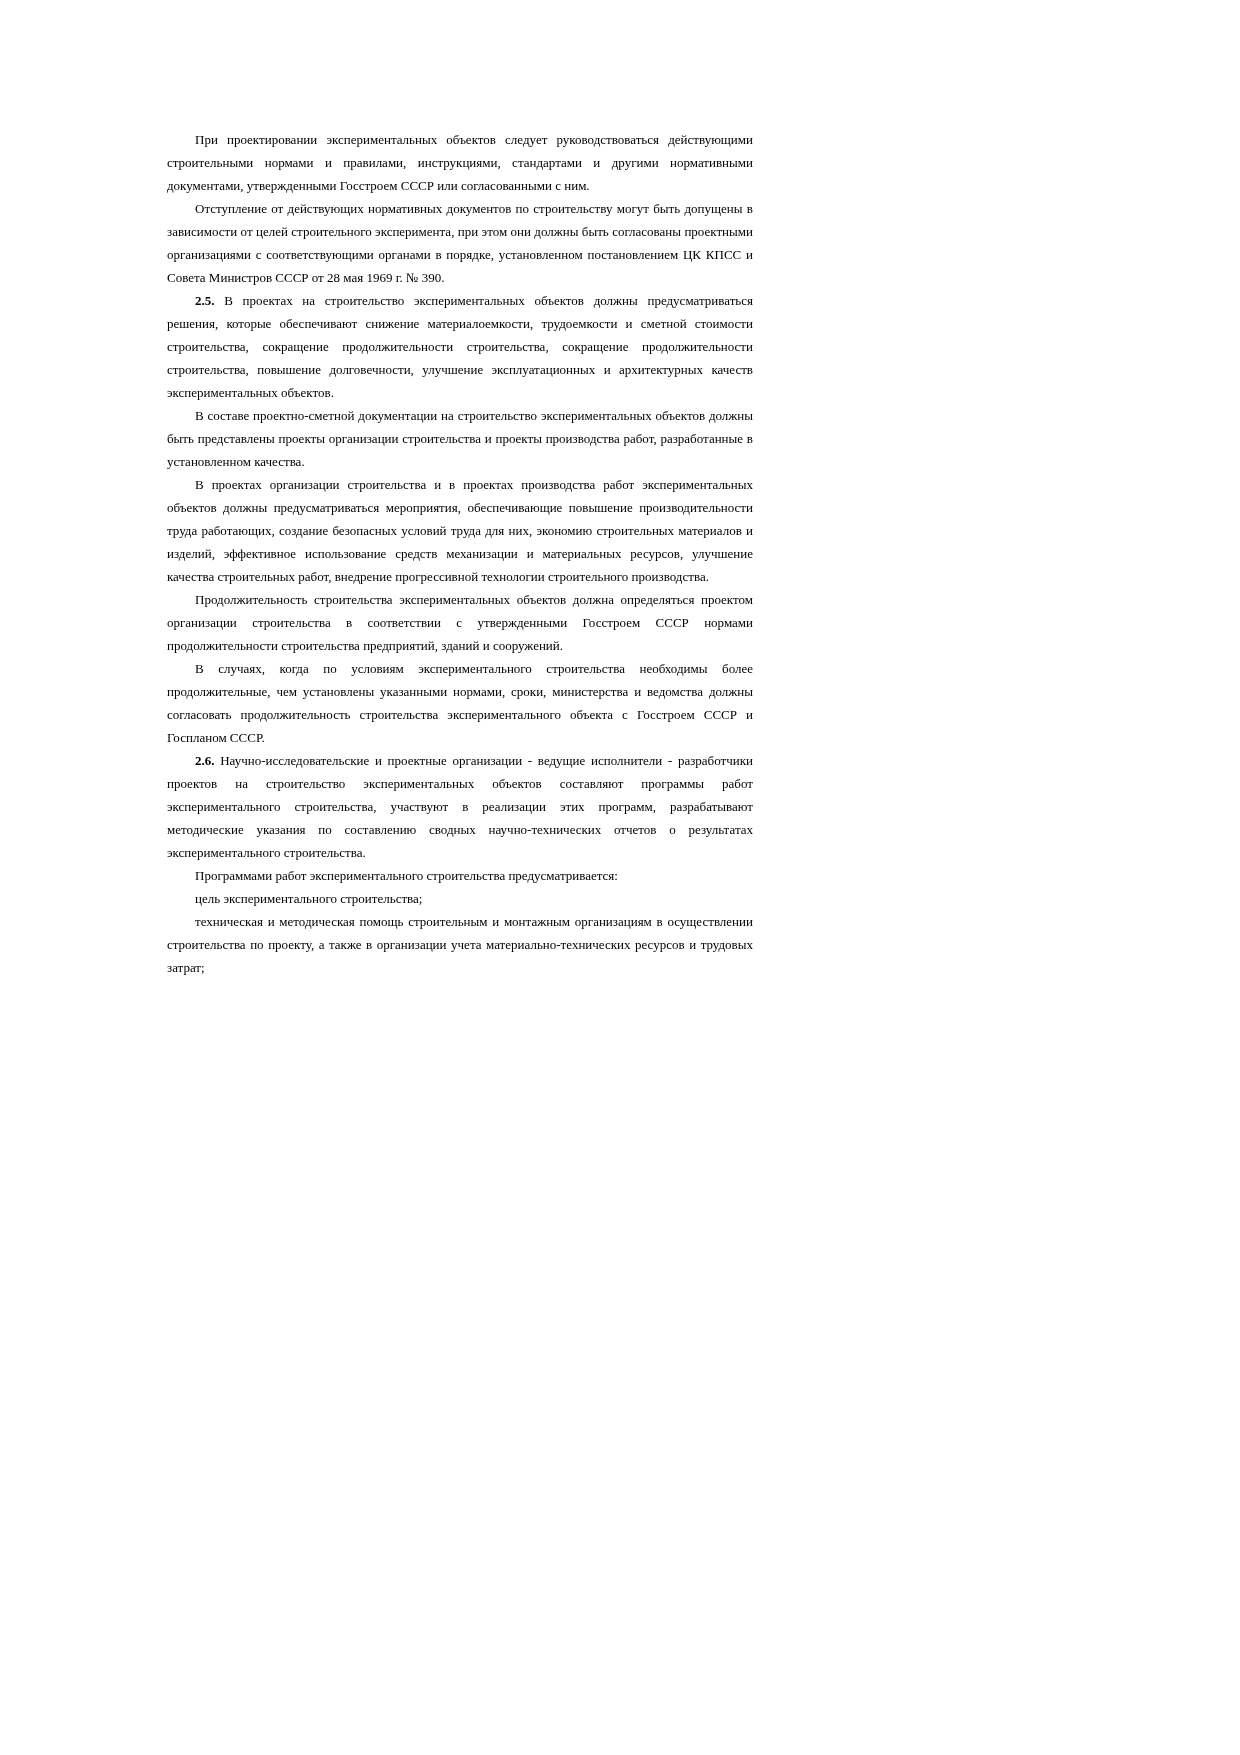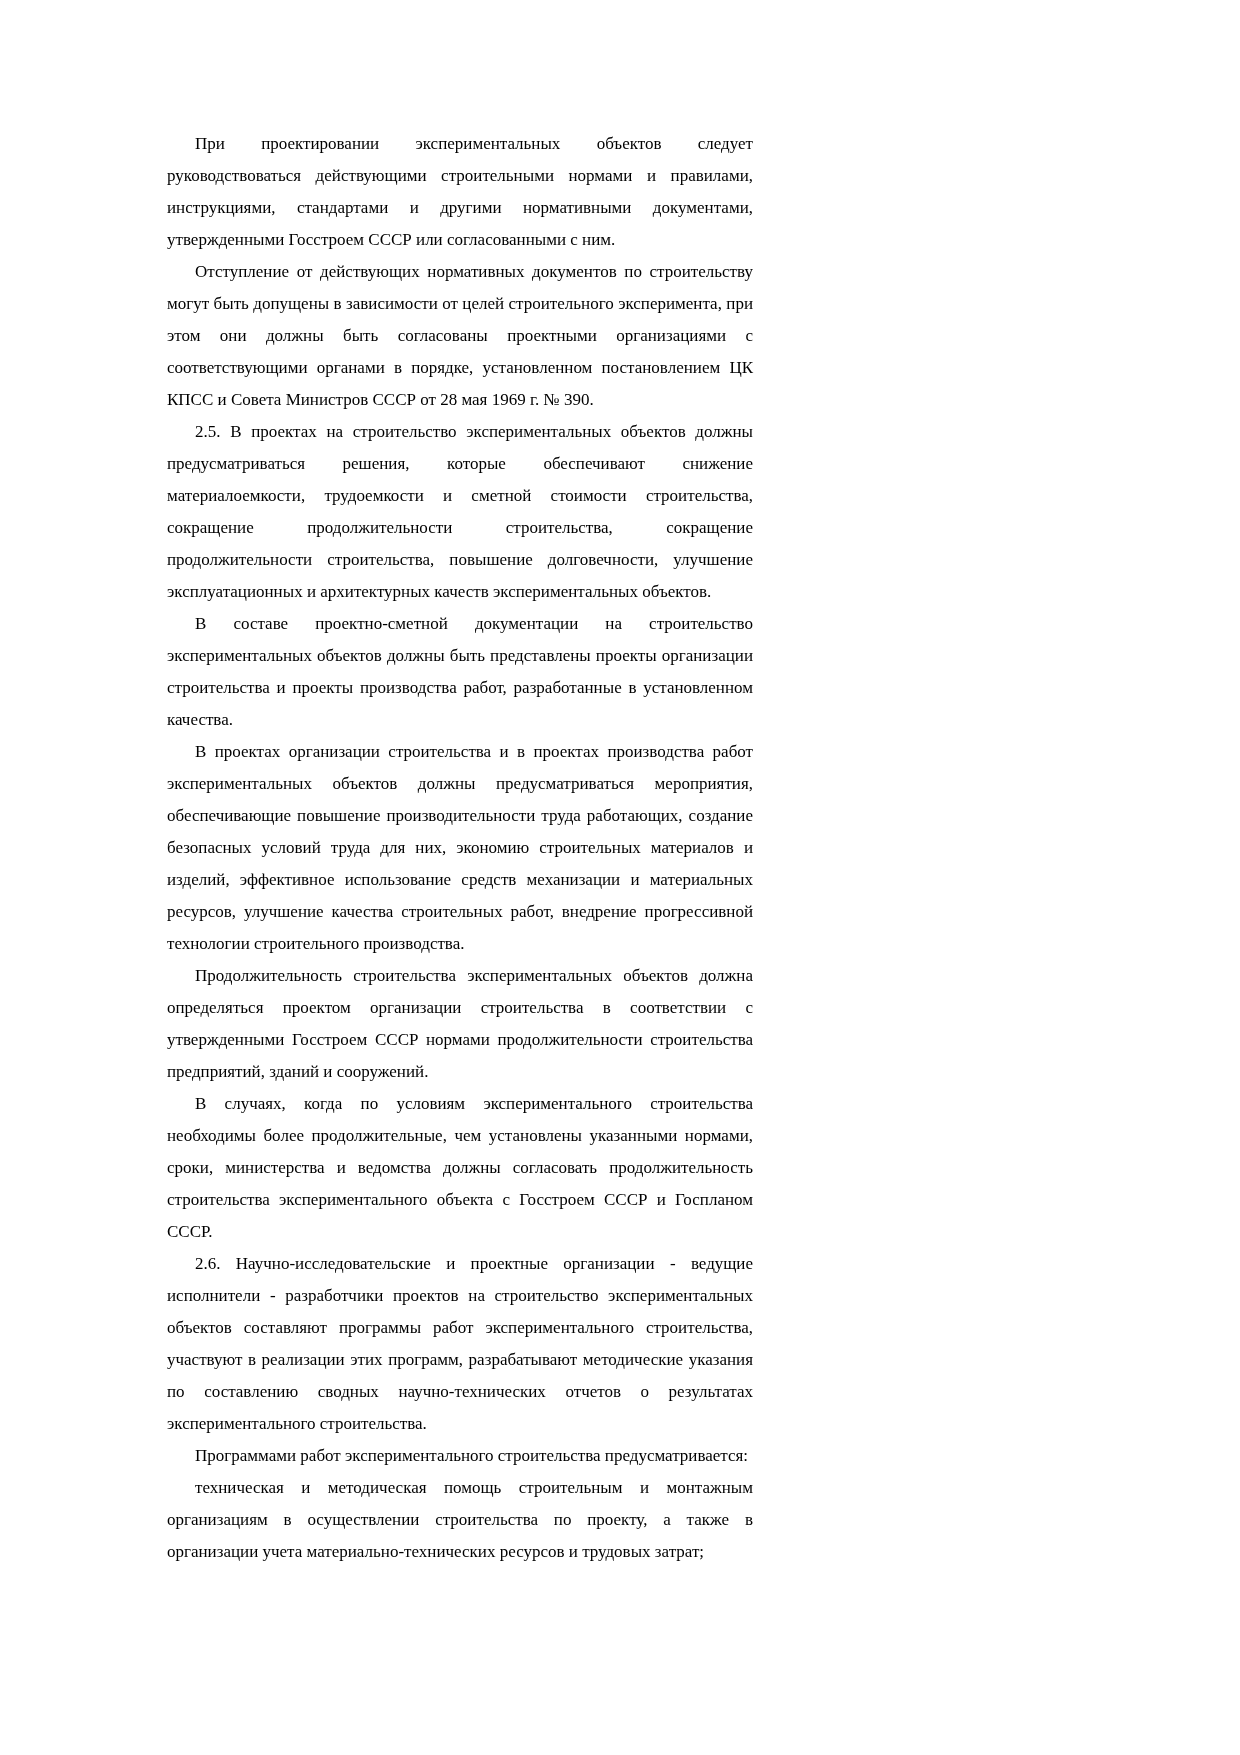--- a/index.html
+++ b/index.html
@@ -23,31 +23,31 @@
   }
   #text-column {
     position: absolute;
     left: 167px;
     top: 128px;
     width: 586px;
   }
   p.para {
     margin: 0;
     padding: 0;
-    font-size: 17px;
-    line-height: 32px;
+    font-size: 13px;
+    line-height: 23px;
     text-align: justify;
     text-justify: inter-word;
     text-indent: 28px;
     hyphens: manual;
     -webkit-hyphens: manual;
     word-spacing: 0px;
   }
   b.num {
-    font-weight: normal;
+    font-weight: bold;
   }
   
 </style>
 </head>
 <body>
 
 <div id="page">
   <div id="text-column">
 
     <p class="para"><span>При проектировании экспериментальных объектов следует руководствоваться действующими строительными нормами и правилами, инструкциями, стандартами и другими нормативными документами, утвержденными Госстроем СССР или согласованными с ним.</span></p>
@@ -61,20 +61,21 @@
     <p class="para"><span>В проектах организации строительства и в проектах производства работ экспериментальных объектов должны предусматриваться мероприятия, обеспечивающие повышение производительности труда работающих, создание безопасных условий труда для них, экономию строительных материалов и изделий, эффективное использование средств механизации и материальных ресурсов, улучшение качества строительных работ, внедрение прогрессивной технологии строительного производства.</span></p>
 
     <p class="para"><span>Продолжительность строительства экспериментальных объектов должна определяться проектом организации строительства в соответствии с утвержденными Госстроем СССР нормами продолжительности строительства предприятий, зданий и сооружений.</span></p>
 
     <p class="para"><span>В случаях, когда по условиям экспериментального строительства необходимы более продолжительные, чем установлены указанными нормами, сроки, министерства и ведомства должны согласовать продолжительность строительства экспериментального объекта с Госстроем СССР и Госпланом СССР.</span></p>
 
     <p class="para"><b class="num">2.6.</b> <span>Научно-исследовательские и проектные организации - ведущие исполнители - разработчики проектов на строительство экспериментальных объектов составляют программы работ экспериментального строительства, участвуют в реализации этих программ, разрабатывают методические указания по составлению сводных научно-технических отчетов о результатах экспериментального строительства.</span></p>
 
     <p class="para"><span>Программами работ экспериментального строительства предус­матривается:</span></p>
 
+    <p class="para"><span>цель экспериментального строительства;</span></p>
 
 
 
     <p class="para"><span>техническая и методическая помощь строительным и монтажным организациям в осуществлении строительства по проекту, а также в организации учета материально-технических ресурсов и трудовых затрат;</span></p>
 
 
 
   </div>
 </div>
 

